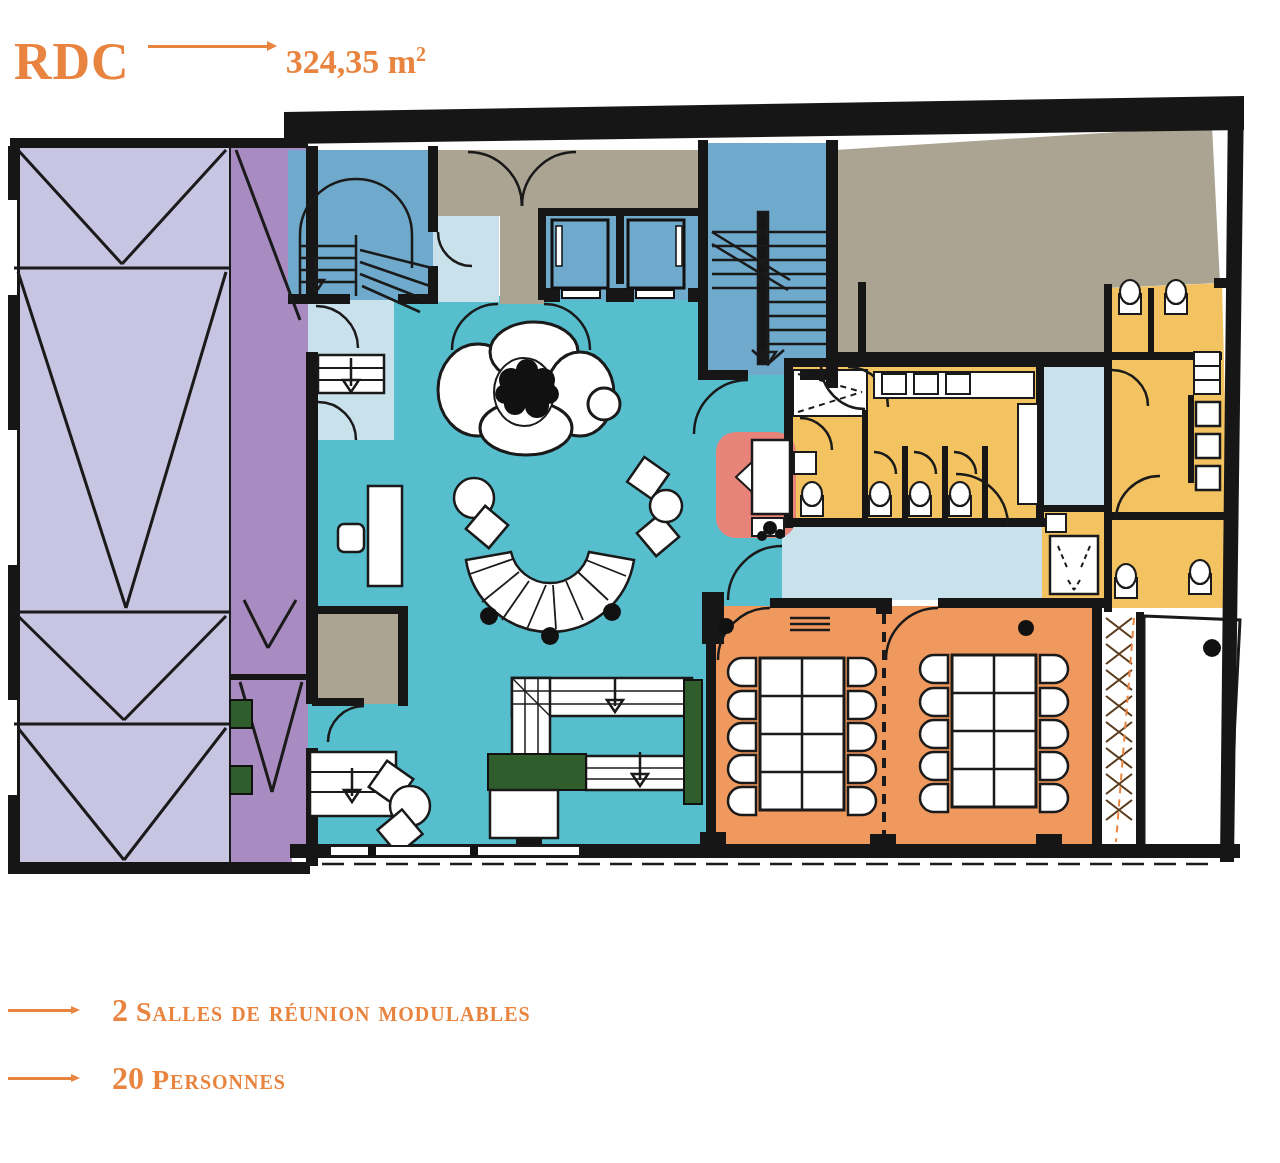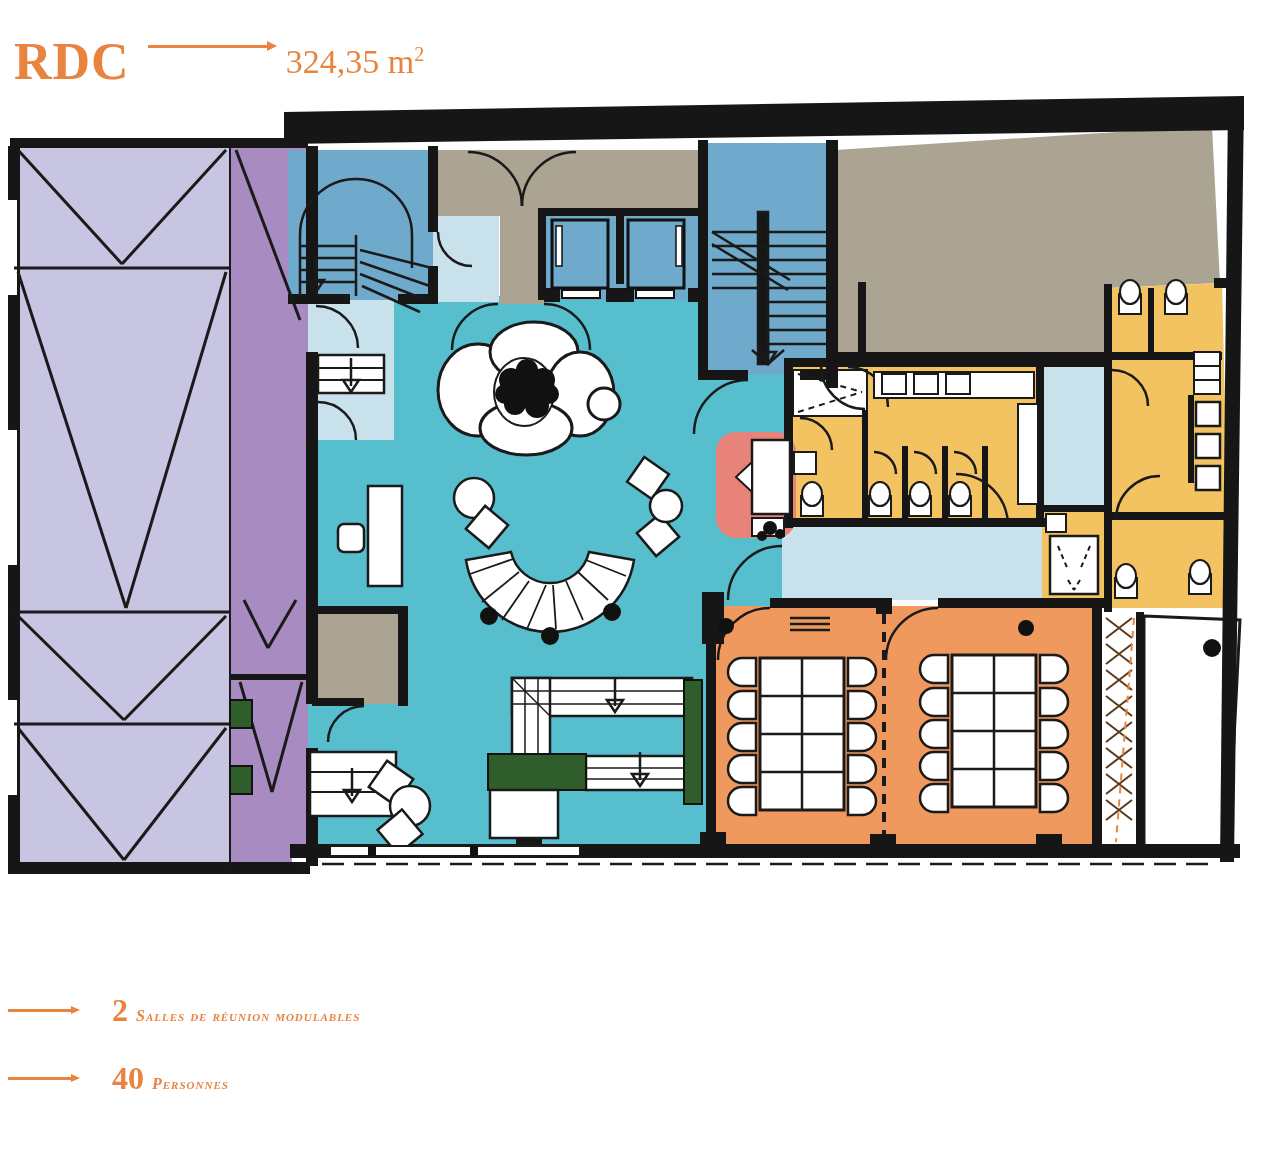--- a/index.html
+++ b/index.html
@@ -4,30 +4,30 @@
 <style>
   html,body{margin:0;padding:0;background:#ffffff;}
   #stage{position:relative;width:1280px;height:1163px;background:#fff;overflow:hidden;
          font-family:"Liberation Serif", serif;}
   
   #hdr{position:absolute;left:14px;top:4px;display:flex;align-items:center;gap:18px;}
   #hdr .title{font-size:52px;font-weight:bold;color:var(--accent);letter-spacing:1px;line-height:1;margin-top:32px;}
   .h-arrow{position:relative;width:120px;height:3px;background:var(--accent);}
   .h-arrow:after{content:"";position:absolute;right:-9px;top:-4px;border-left:10px solid var(--accent);
                  border-top:5px solid transparent;border-bottom:5px solid transparent;}
-  #hdr .area{font-size:34px;font-weight:normal;color:var(--accent);margin-top:32px;}
+  #hdr .area{font-size:34px;font-weight:bold;color:var(--accent);margin-top:32px;}
   #hdr .area sup{font-size:20px;}
   
   .lg-row{position:absolute;left:8px;display:flex;align-items:center;gap:40px;color:var(--accent);}
   .lg-arrow{position:relative;width:64px;height:2.5px;background:var(--accent);flex:0 0 auto;}
   .lg-arrow:after{content:"";position:absolute;right:-8px;top:-3.6px;border-left:9px solid var(--accent);
                   border-top:4.5px solid transparent;border-bottom:4.5px solid transparent;}
   .lg-text{font-weight:bold;}
   .lg-text .qty{font-size:32px;margin-right:8px;}
-  .lg-text .cap{font-size:16px;font-variant:small-caps;letter-spacing:1px;font-style:italic;}
+  .lg-text .cap{font-size:28px;font-variant:small-caps;letter-spacing:1px;}
   
   #plan{position:absolute;left:0;top:0;}
   .f-teal{fill:var(--teal);}        .f-lav{fill:var(--lavender);}
   .f-pur{fill:var(--purple);}       .f-mblue{fill:var(--medium_blue);}
   .f-lblue{fill:var(--light_blue);} .f-taupe{fill:var(--taupe);}
   .f-yel{fill:var(--yellow);}       .f-org{fill:var(--orange_room);}
   .f-sal{fill:var(--salmon);}       .f-grn{fill:var(--green);}
   .f-wall{fill:var(--wall);}        .f-wht{fill:#ffffff;}
   .ln{stroke:#1a1a1a;fill:none;}
   .fur{fill:#ffffff;stroke:#1a1a1a;}
@@ -455,15 +455,15 @@
         <rect x="470" y="846" width="8" height="10" fill="#111"></rect>
     </g>
   </svg>
 
   <div class="lg-row" style="top:992px;">
     <span class="lg-arrow"></span>
     <span class="lg-text"><span class="qty">2</span><span class="cap">Salles de réunion modulables</span></span>
   </div>
   <div class="lg-row" style="top:1060px;">
     <span class="lg-arrow"></span>
-    <span class="lg-text"><span class="qty">40</span><span class="cap">Personnes</span></span>
+    <span class="lg-text"><span class="qty">20</span><span class="cap">Personnes</span></span>
   </div>
 </div>
 
 </body></html>

